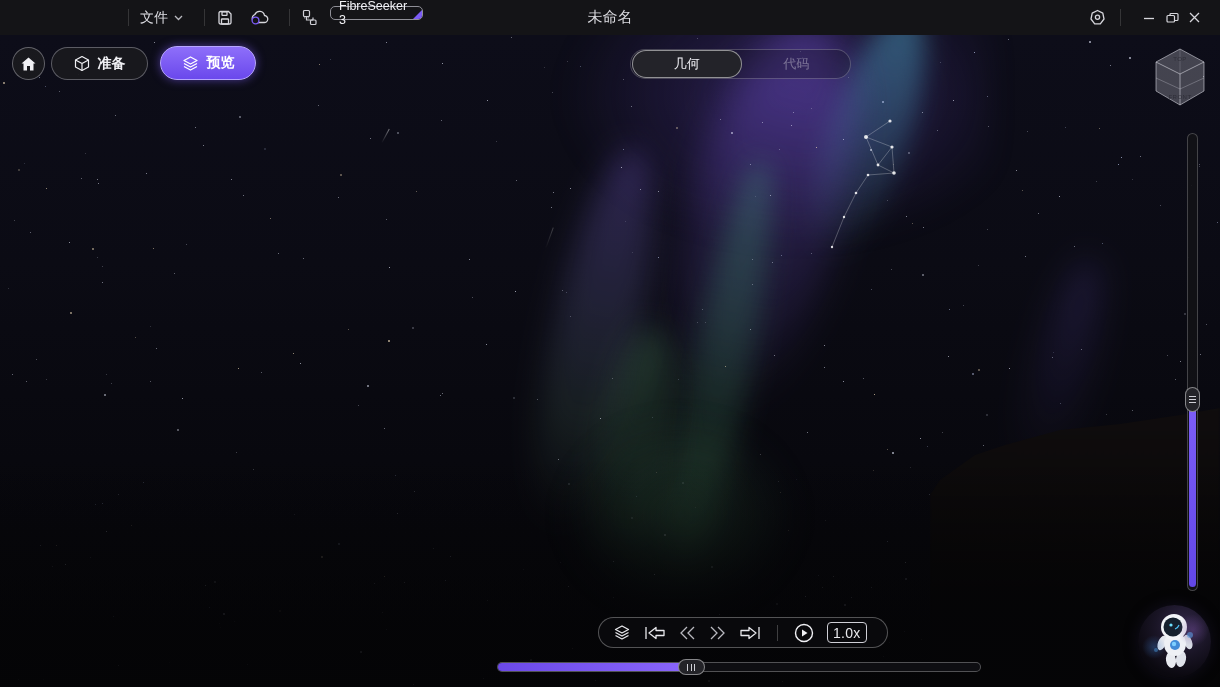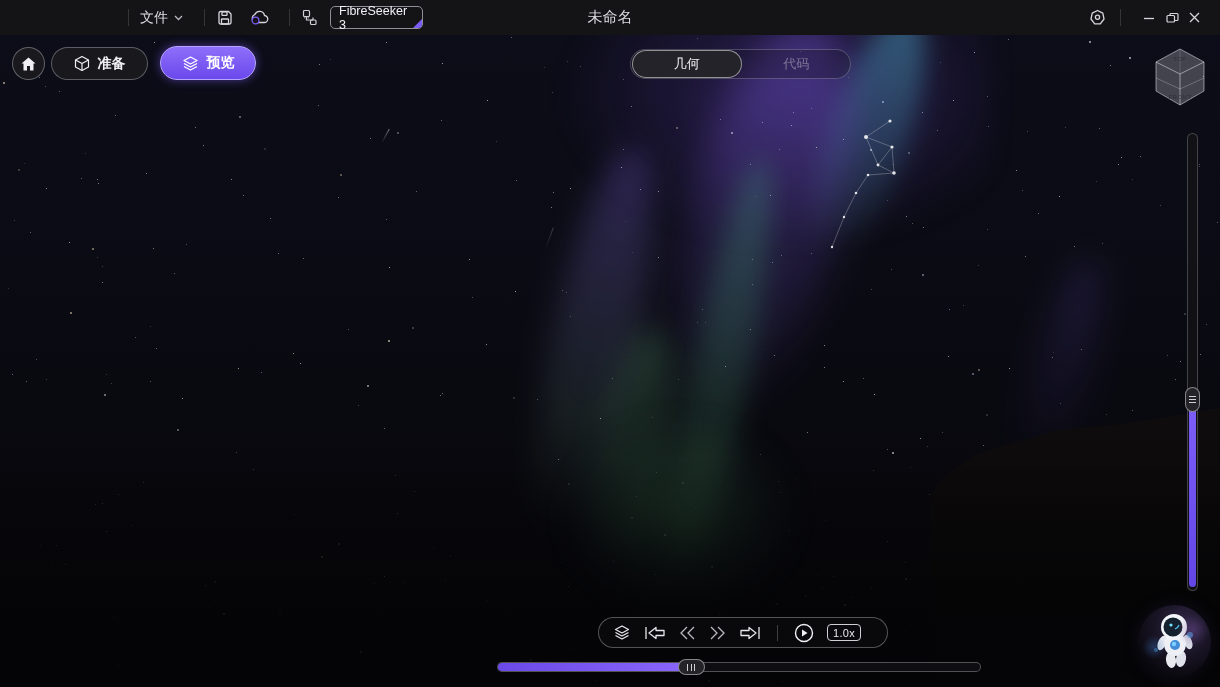--- a/index.html
+++ b/index.html
@@ -10,21 +10,21 @@
   
   .titlebar { position:absolute; left:0; top:0; width:1220px; height:35px;
     background:#141417; z-index:30; }
   .titlebar .abs { position:absolute; top:0; height:35px; display:flex; align-items:center; }
   .tb-divider { position:absolute; top:9px; width:1px; height:17px; background:rgba(255,255,255,0.14); }
   .logo-wrap { left:18px; gap:7px; }
   .logo-text { font-size:13px; font-weight:bold; letter-spacing:2.5px;
     background:linear-gradient(180deg,#f2f2f6,#9a9aa4); -webkit-background-clip:text; background-clip:text; color:transparent; }
   .menu-item { left:140px; gap:6px; font-size:14px; color:#dcdce2; cursor:default; }
   .icon-btn { display:flex; align-items:center; justify-content:center; }
-  .proj-field { left:330px; top:6px; height:23px; width:93px; position:absolute;
+  .proj-field { left:330px; top:6px; height:14px; width:93px; position:absolute;
     border:1px solid #8f8f97; border-radius:5px; display:flex; align-items:center;
     padding:0 8px; font-size:12.5px; color:#f2f2f6; }
   .proj-corner { position:absolute; right:0; bottom:0; width:0; height:0;
     border-style:solid; border-width:0 0 9px 9px; border-color:transparent transparent #7c5cf6 transparent;
     border-bottom-right-radius:4px; }
   .doc-title { left:50%; transform:translateX(-50%); font-size:15px; color:#d9d9de; }
 
   
   .viewport { position:absolute; left:0; top:35px; width:1220px; height:652px; overflow:hidden;
     background:linear-gradient(180deg,#0d0d19 0%,#0b0b14 35%,#08080e 65%,#050507 100%); }
@@ -75,21 +75,21 @@
     display:flex; flex-direction:column; align-items:center; justify-content:center; gap:2px; cursor:grab; }
   .vhandle span { width:7px; height:1px; background:#cfcfd6; display:block; }
 
   
   .playbar { position:absolute; left:598px; top:582px; width:290px; height:31px; border-radius:16px;
     background:rgba(10,10,14,0.88); border:1px solid rgba(255,255,255,0.3);
     display:flex; align-items:center; padding:0 14px; gap:13px; z-index:10; }
   .pb-btn { display:flex; align-items:center; justify-content:center; cursor:pointer; background:none; border:none; padding:0; }
   .pb-divider { width:1px; height:16px; background:rgba(255,255,255,0.22); margin:0 3px; }
   .speed-chip { border:1px solid #cfcfd6; border-radius:4px; color:#e8e8ec;
-    font-size:11px; padding:1.5px 5px; cursor:pointer; letter-spacing:0.3px; }
+    font-size:14px; padding:1.5px 5px; cursor:pointer; letter-spacing:0.3px; }
 
   
   .timeline { position:absolute; left:497px; top:623px; width:484px; height:18px; z-index:10; }
   .tl-track { position:absolute; left:0; top:4px; width:100%; height:10px; border-radius:5px;
     background:rgba(16,16,20,0.9); border:1px solid rgba(255,255,255,0.28); cursor:pointer; }
   .tl-fill { position:absolute; left:1px; top:5px; height:8px; width:var(--timeline-progress);
     border-radius:4px; background:linear-gradient(90deg,#6b49e8,#8a66fb); cursor:pointer; }
   .tl-handle { position:absolute; top:1px; left:calc(var(--timeline-progress) - 13px); width:27px; height:16px;
     border-radius:8px; background:#232328; border:1px solid rgba(255,255,255,0.45);
     display:flex; align-items:center; justify-content:center; gap:2.5px; cursor:grab; }

